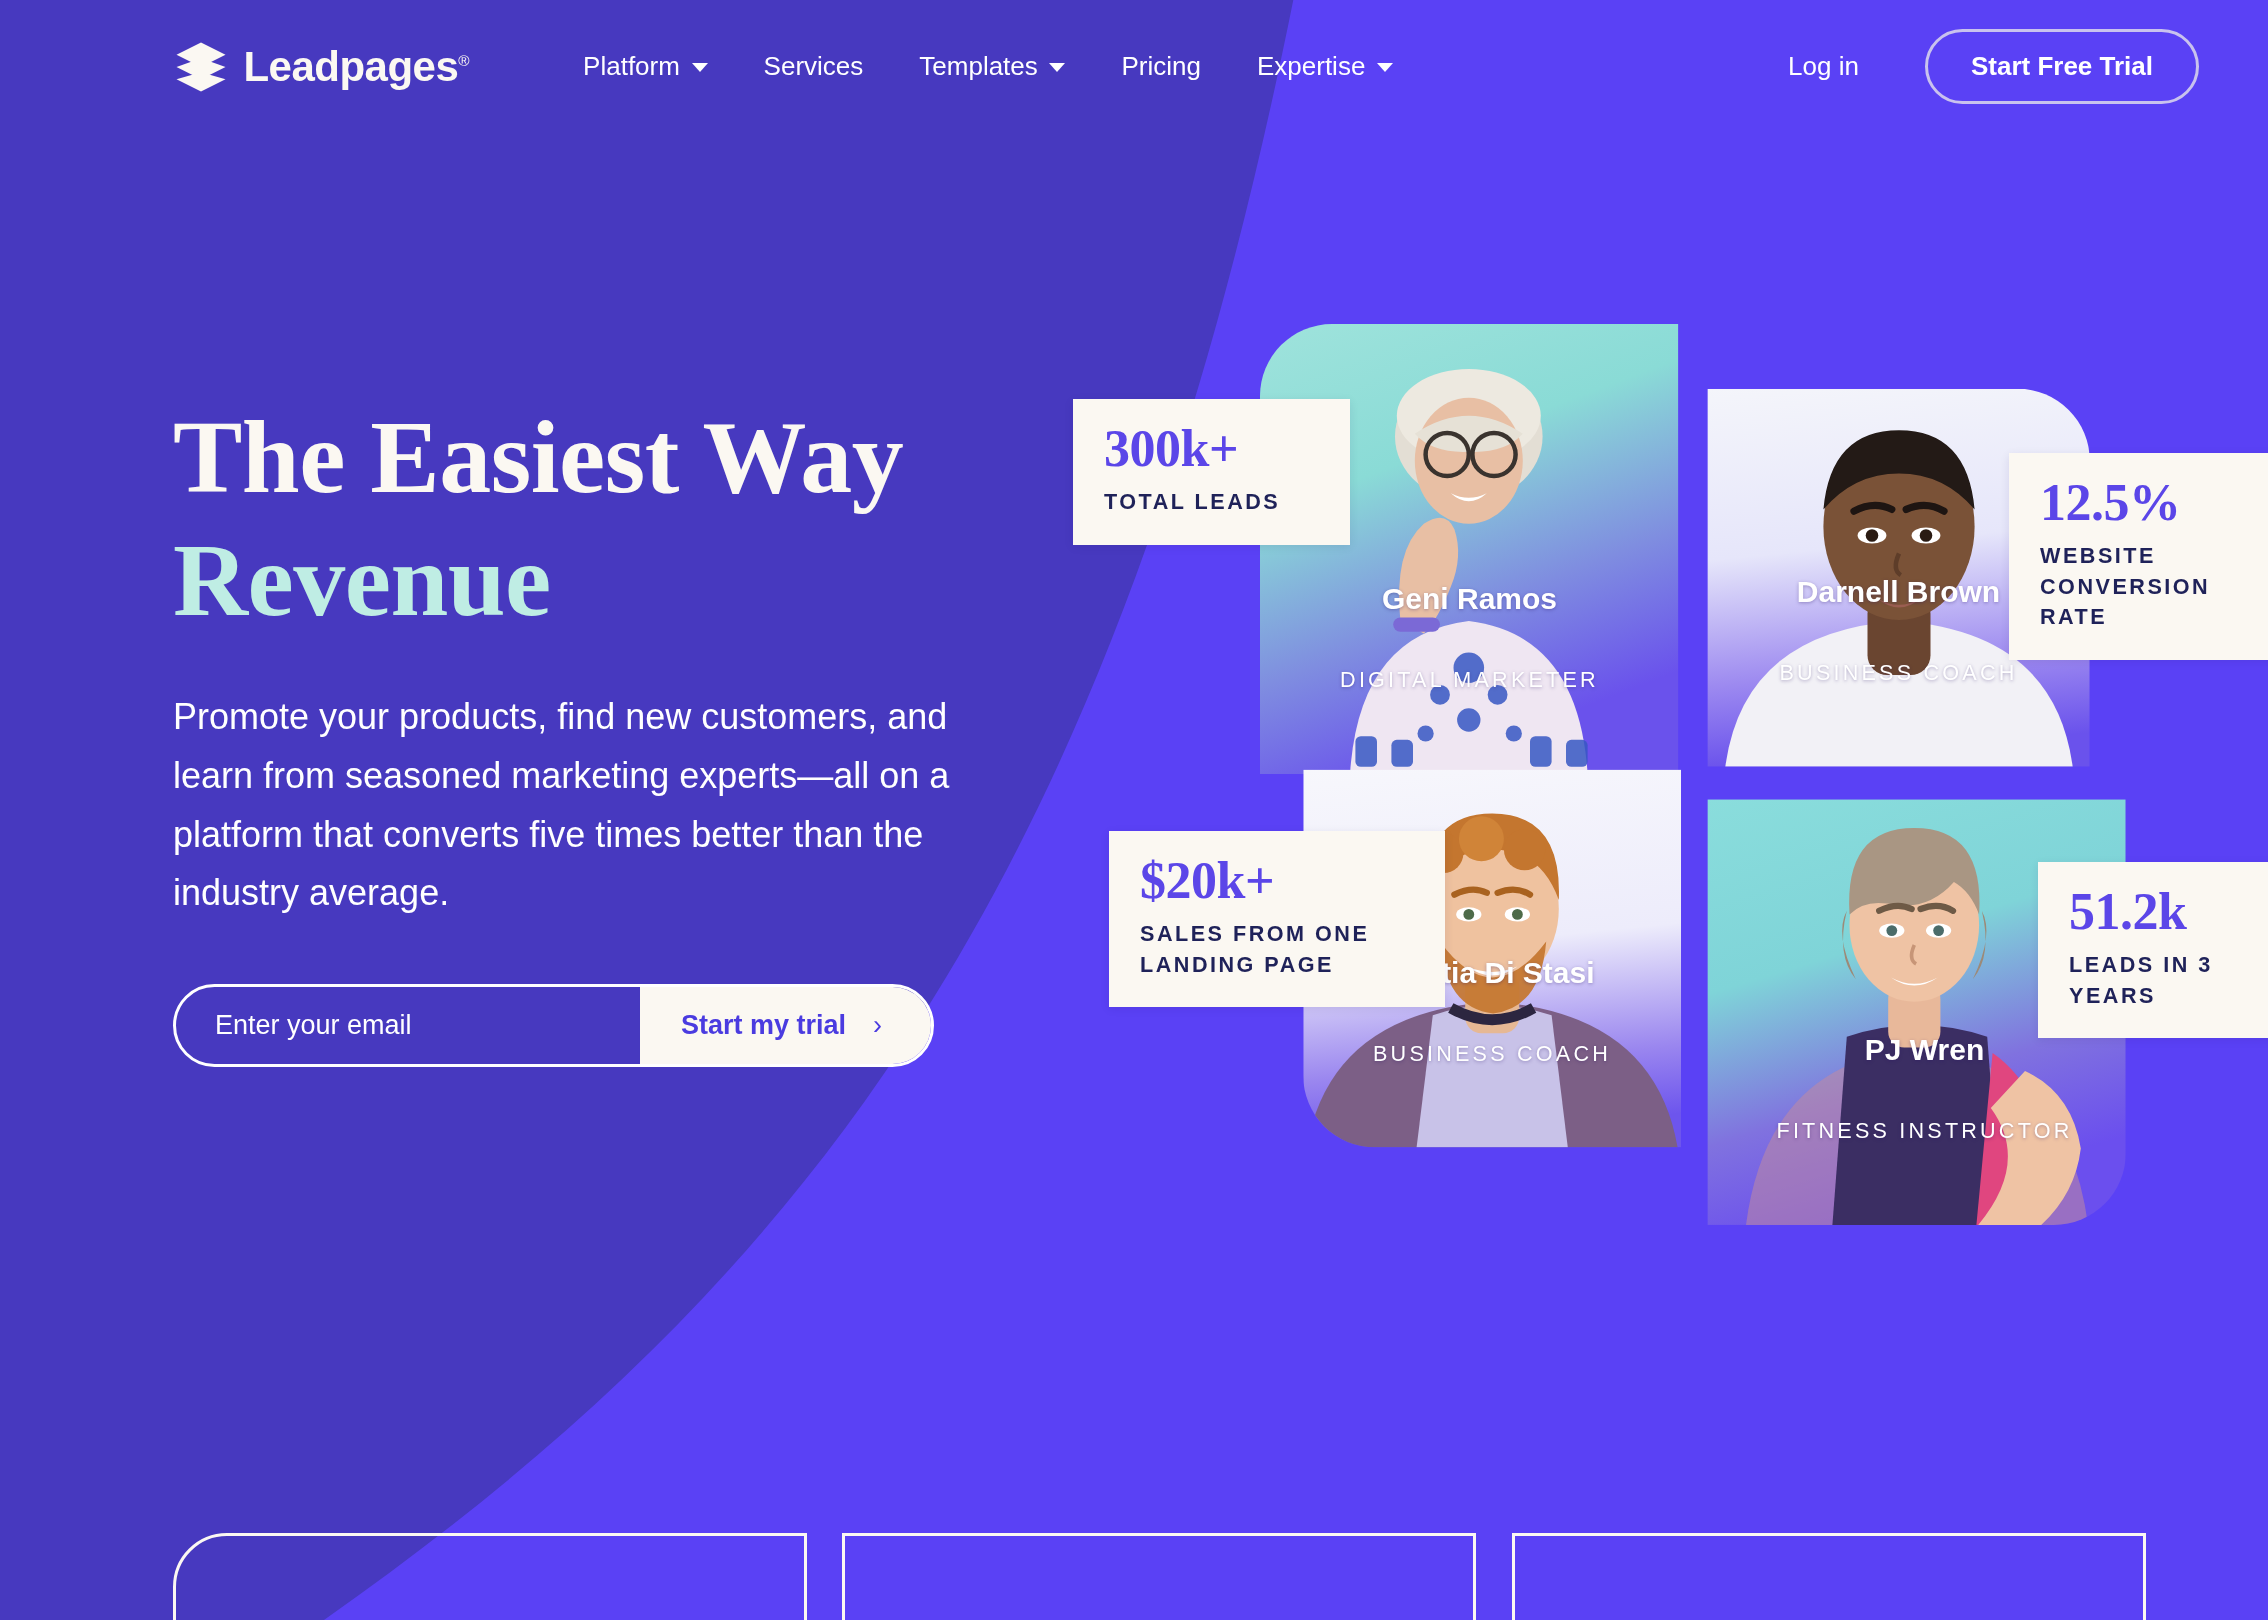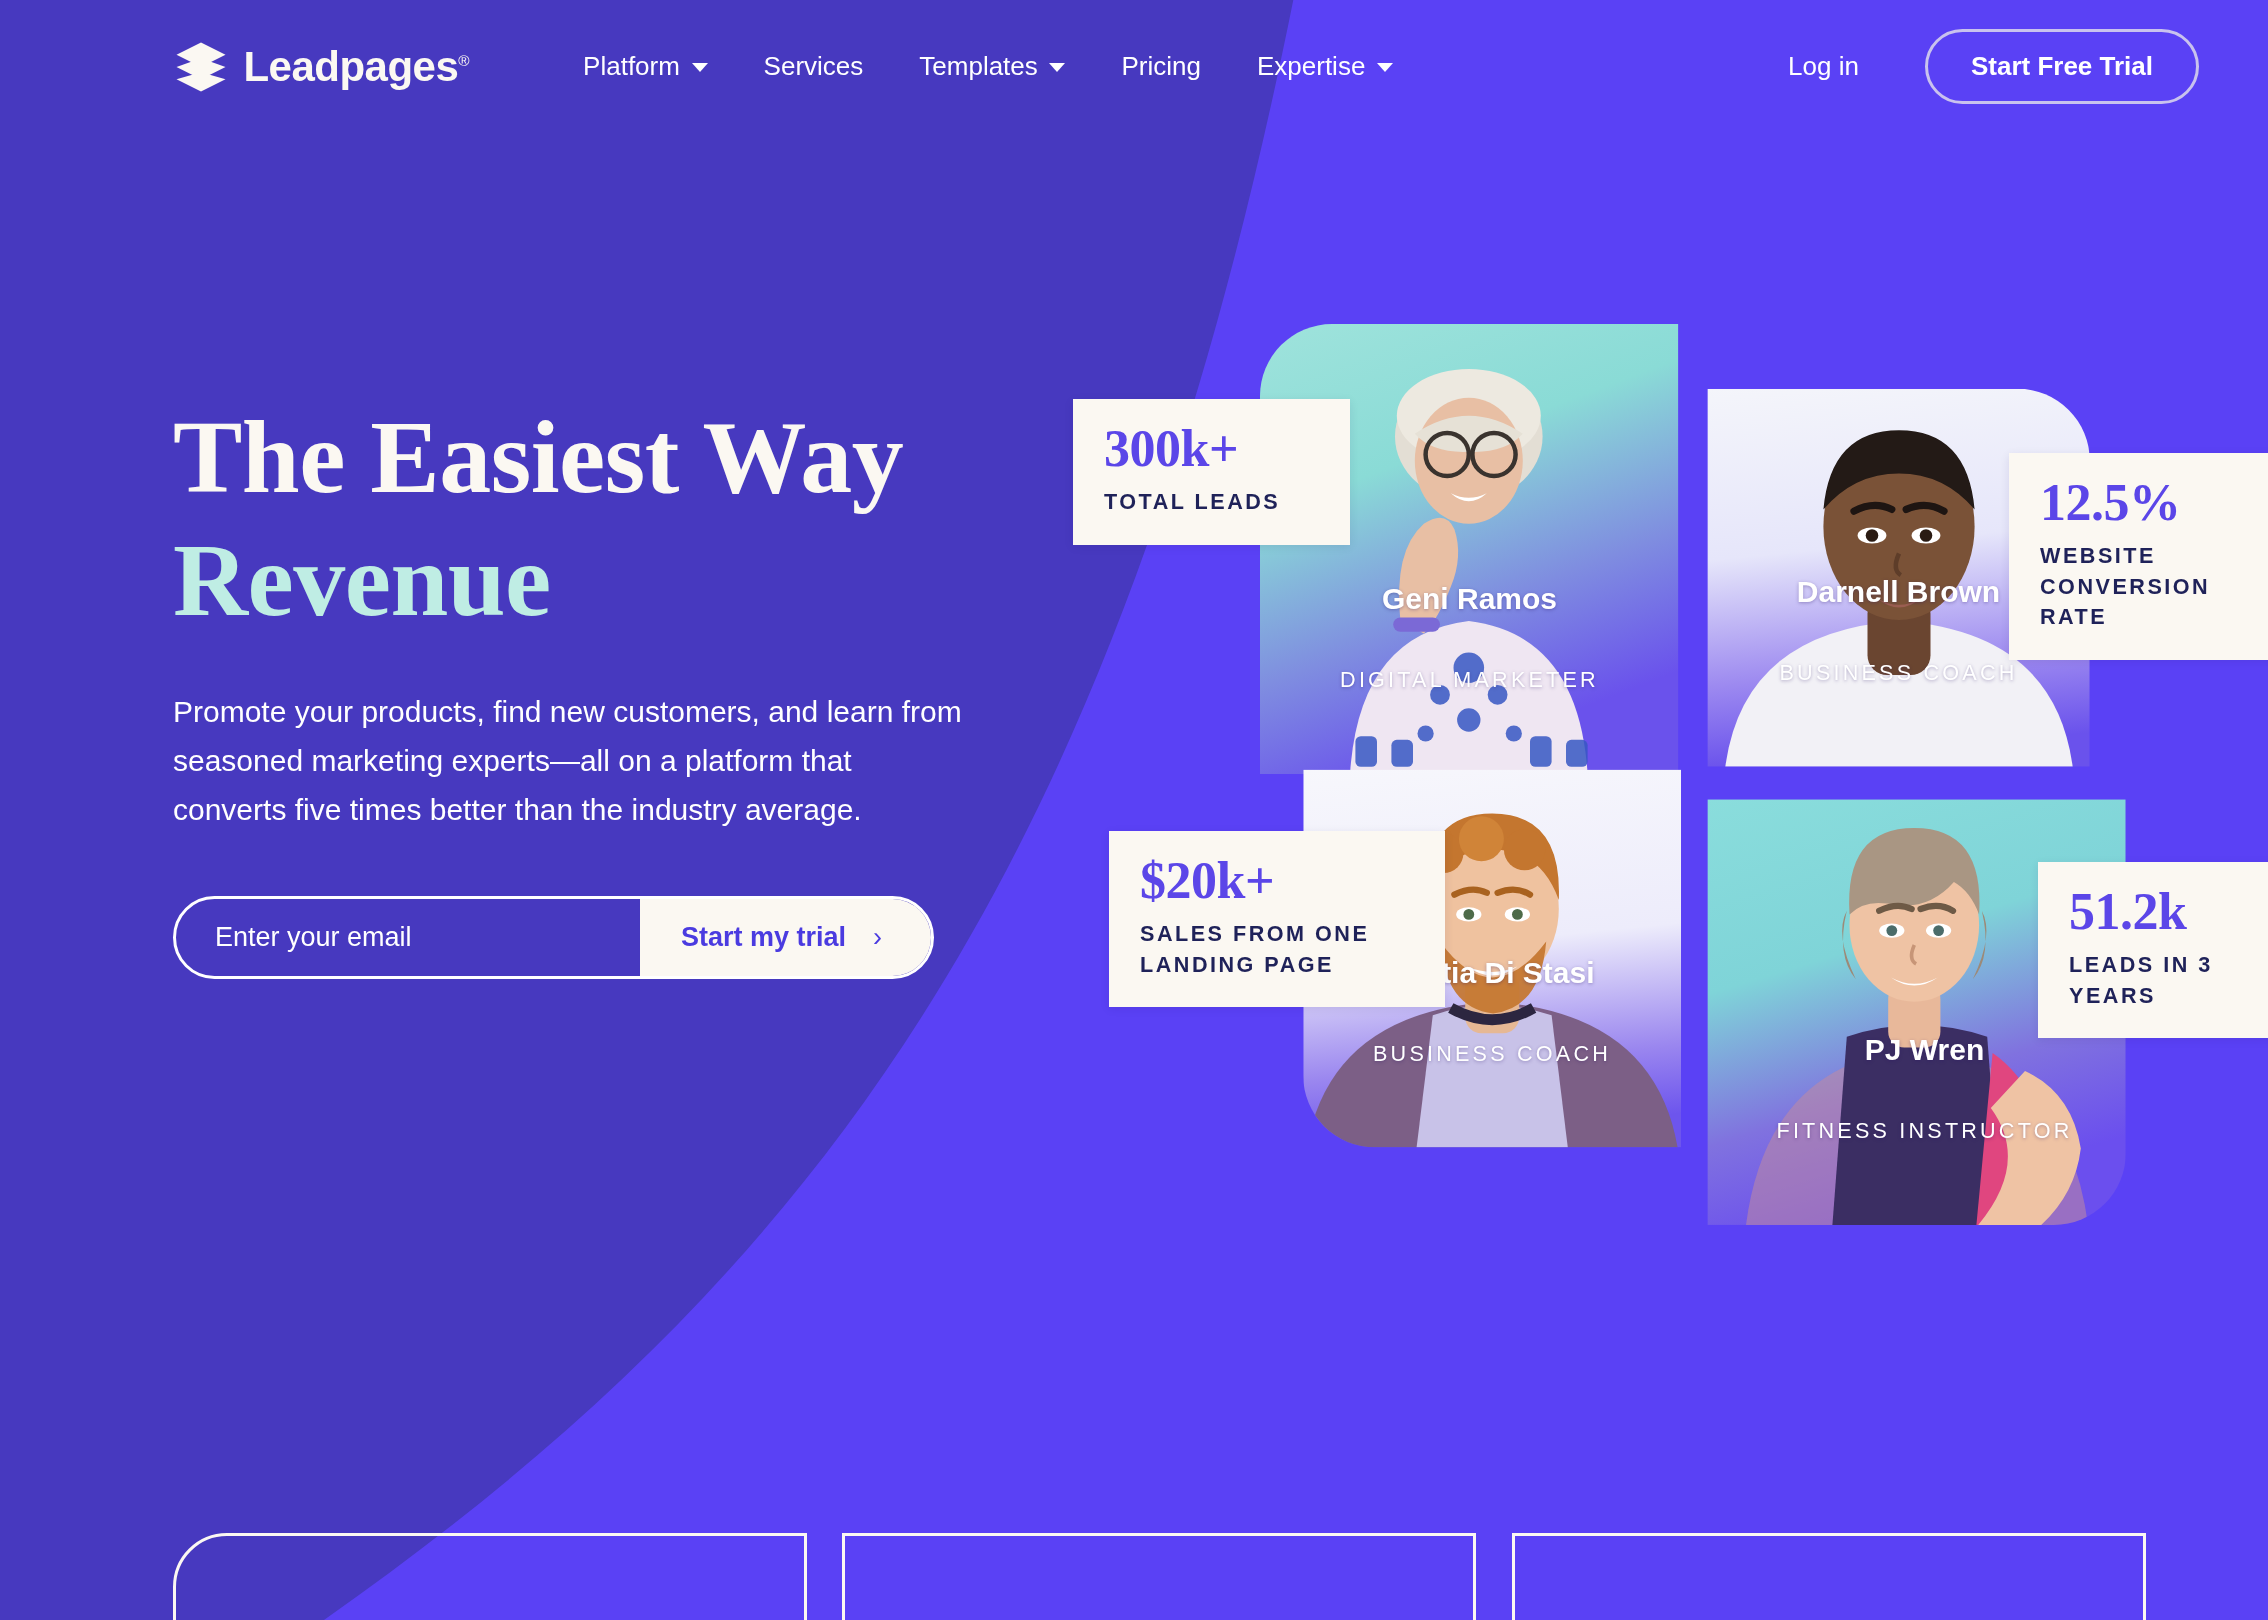--- a/index.html
+++ b/index.html
@@ -62,21 +62,21 @@
   .headline {
     font-family:"Liberation Serif", serif;
     font-size:104px; line-height:1.18; font-weight:700;
     color:#FBF8F2; letter-spacing:-0.5px;
   }
   .headline .accent { color:#BFEDE4; display:block; }
   .headline .l1, .headline .l2 { display:block; }
 
   .subhead {
     margin-top:47px;
-    font-size:30px; line-height:1.63; color:#FFFFFF;
+    font-size:36px; line-height:1.63; color:#FFFFFF;
     width:792px; font-weight:400;
   }
 
   .email-form {
     margin-top:61px;
     width:761px; height:83px;
     border:3.6px solid #FFFFFF; border-radius:47px;
     display:flex; align-items:stretch; overflow:hidden;
     background:transparent;
   }

